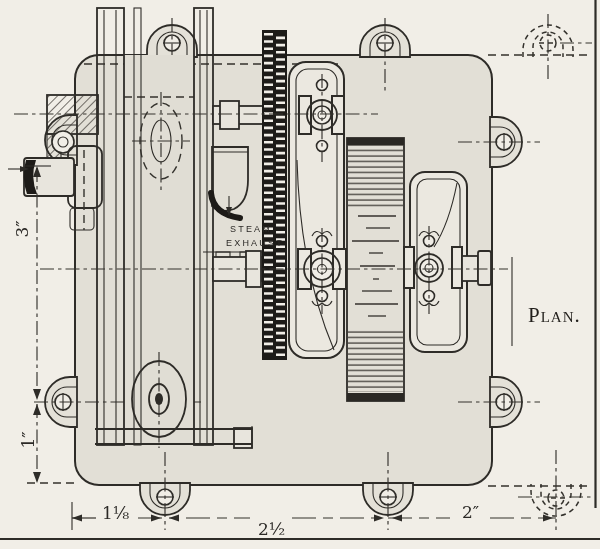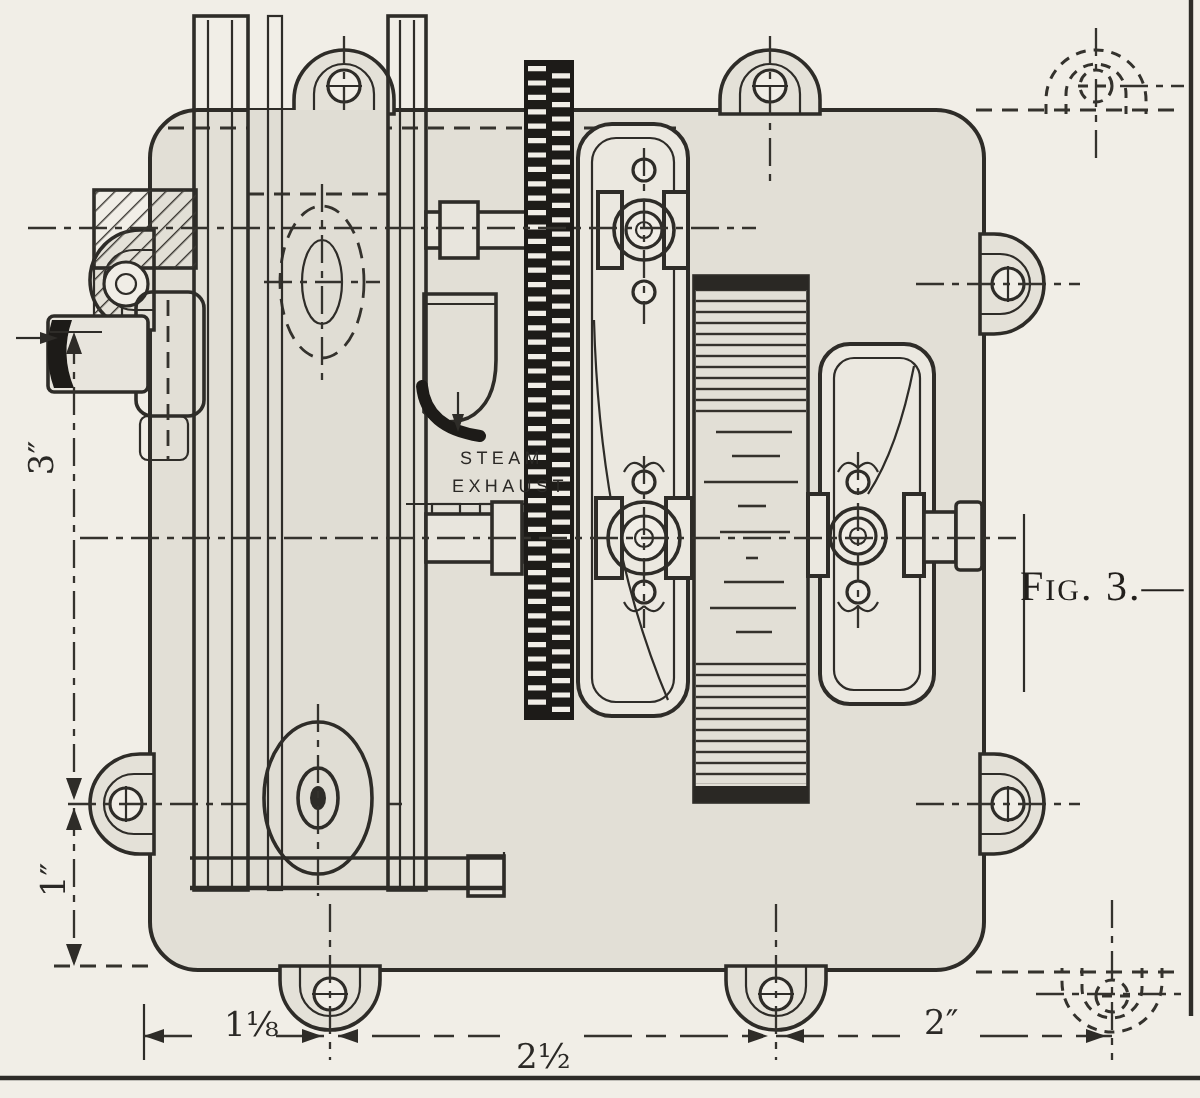--- a/index.html
+++ b/index.html
@@ -290,21 +290,21 @@
     <polygon points="169,518 179,514.5 179,521.5" class="ink"></polygon>
     <polygon points="384,518 374,514.5 374,521.5" class="ink"></polygon>
     <polygon points="392,518 402,514.5 402,521.5" class="ink"></polygon>
     <polygon points="553,518 543,514.5 543,521.5" class="ink"></polygon>
   </g>
 </svg>
 
 <div class="ovl handlbl" style="left:206px;top:224px;">STEAM</div>
 <div class="ovl handlbl" style="left:202px;top:238px;text-align:right;">EXHAUST</div>
 
-<div class="ovl caption" style="left:510px;top:281px;">Fig. 3.—</div>
+<div class="ovl caption" style="left:528px;top:303px;">Plan.</div>
 
 <div class="ovl dim rot" style="left:13px;top:219px;">3″</div>
 <div class="ovl dim rot" style="left:19px;top:430px;">1″</div>
 
-<div class="ovl dim" style="left:112px;top:503px;">1⅛</div>
+<div class="ovl dim" style="left:102px;top:503px;">1⅛</div>
 <div class="ovl dim" style="left:258px;top:519px;">2½</div>
 <div class="ovl dim" style="left:462px;top:502px;">2″</div>
 </div>
 
 </body></html>

